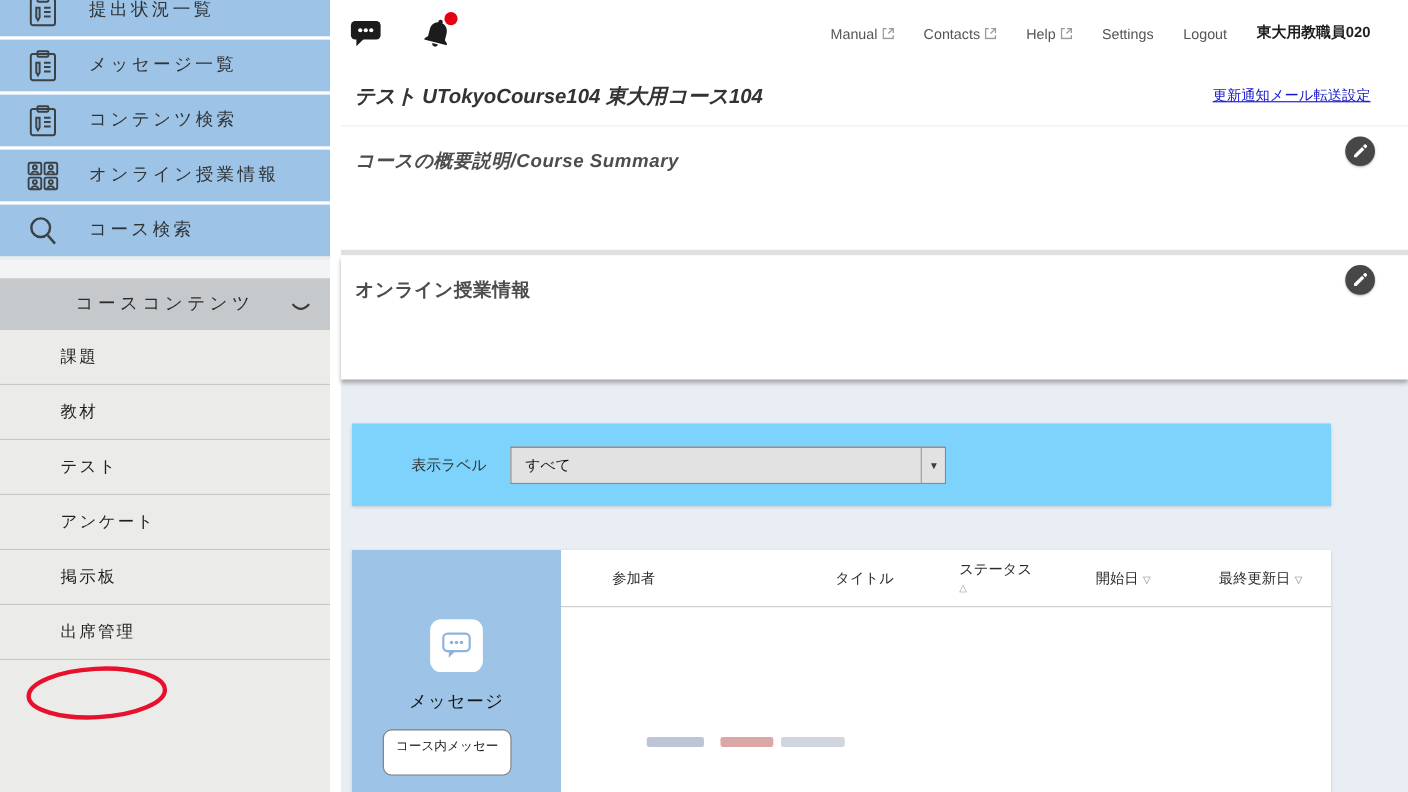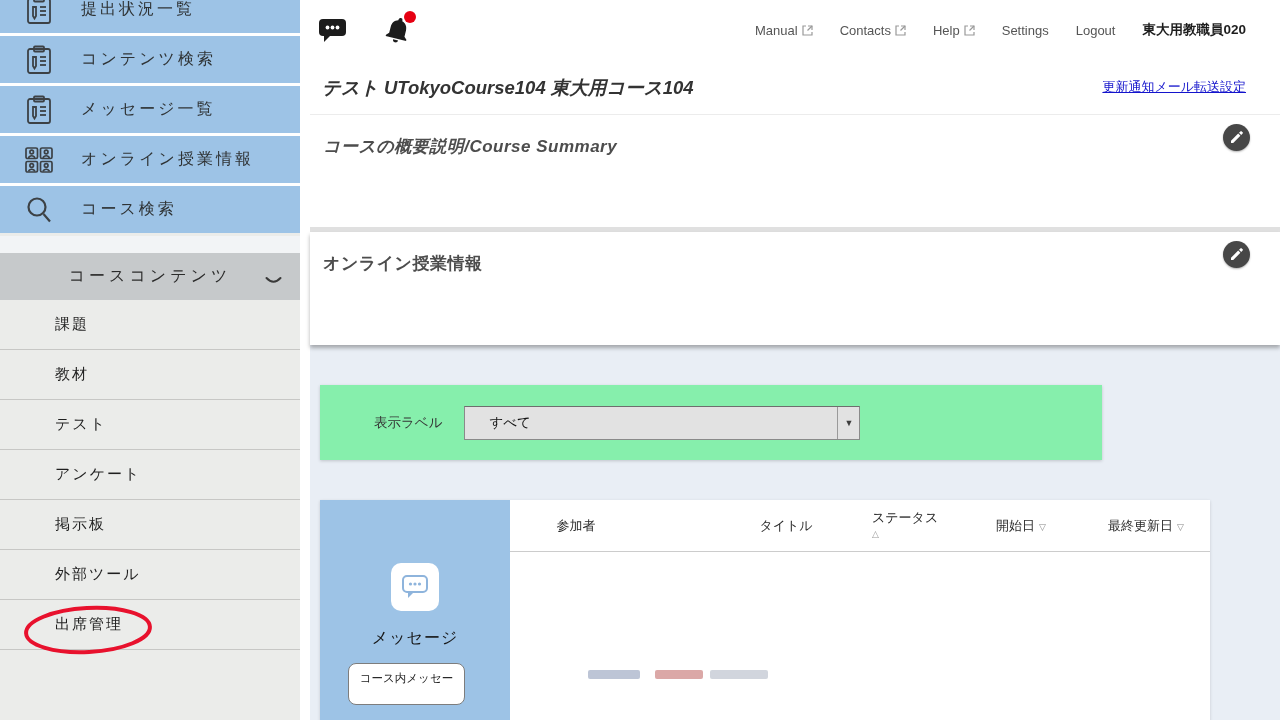--- a/index.html
+++ b/index.html
@@ -44,24 +44,24 @@
 
   .sect { background:#fff; position:relative; flex:none; }
   .sect .heading { position:absolute; left:13px; top:20px; font-size:17px; font-weight:bold; color:#4d4d4d; letter-spacing:.5px; }
   .sect-1 { height:112px;font-style:italic; }
   .sect-div { height:5px; background:#E0E0E0; flex:none; }
   .sect-2 { height:113px; box-shadow:0 3px 4px rgba(0,0,0,.3); }
   .edit-btn { position:absolute; right:30px; top:9px; width:27px; height:27px; border-radius:50%; background:#474747; display:flex; align-items:center; justify-content:center; cursor:pointer; box-shadow:0 1px 2px rgba(0,0,0,.3); }
 
   .content { flex:1; position:relative; }
 
-  .filter-card { position:absolute; left:10px; top:40px; width:782px; height:75px; background:#86efac; box-shadow:0 1px 3px rgba(0,0,0,.18); display:flex; align-items:center; }
+  .filter-card { position:absolute; left:10px; top:40px; width:890px; height:75px; background:#7dd3fc; box-shadow:0 1px 3px rgba(0,0,0,.18); display:flex; align-items:center; }
   .flabel { margin-left:54px; font-size:13.5px; color:#333; }
   .selectbox { margin-left:22px; width:396px; height:34px; background:#E2E2E2; border:1px solid #8a8a8a; border-top-color:#6e6e6e; position:relative; display:flex; align-items:center; cursor:pointer; }
-  .selectbox .val { padding-left:12px; font-size:13.5px; color:#111;margin-left:12px; }
+  .selectbox .val { padding-left:12px; font-size:13.5px; color:#111; }
   .selectbox .arrow { position:absolute; right:0; top:0; width:22px; height:100%; border-left:1px solid #9a9a9a; display:flex; align-items:center; justify-content:center; font-size:9px; color:#3d3d3d; }
 
   .table-card { position:absolute; left:10px; top:155px; width:890px; height:240px; background:#fff; display:flex; box-shadow:0 1px 3px rgba(0,0,0,.15); }
   .blue-panel { width:190px; flex:none; background:#9DC3E6; position:relative; cursor:pointer; }
   .tile { position:absolute; left:71px; top:63px; width:48px; height:48px; background:#fff; border-radius:10px; display:flex; align-items:center; justify-content:center; }
   .panel-title { position:absolute; top:128px; width:100%; text-align:center; font-size:16px; letter-spacing:1px; color:#161616; }
   .panel-btn { position:absolute; left:28px; top:163px; width:117px; height:42px; background:#fff; border:1px solid #7d7d7d; border-radius:8px; font-size:11.5px; color:#222; display:flex; justify-content:center; padding-top:7px; cursor:pointer; }
   .table-main { flex:1; position:relative; background:#fff; }
   .thead { height:52px; border-bottom:1px solid #ccc; position:relative; }
   .th { position:absolute; transform:translateX(-50%); font-size:13px; color:#2b2b2b; top:17px; white-space:nowrap; }
@@ -94,34 +94,34 @@
         <span class="icn">
           <svg width="30" height="30" viewBox="0 0 30 30" fill="none" stroke="#3c4145" stroke-width="1.8">
             <rect x="4" y="4" width="22" height="24" rx="2"></rect>
               <rect x="10" y="1.5" width="10" height="5" rx="1"></rect>
             <path d="M9 12v9l1.5 2.5L12 21v-9z"></path>
               <line x1="16" y1="12" x2="22" y2="12"></line>
               <line x1="16" y1="16" x2="22" y2="16"></line>
               <line x1="16" y1="20" x2="22" y2="20"></line>
           </svg>
           </span>
-        <span class="lbl">コンテンツ検索</span>
+        <span class="lbl">メッセージ一覧</span>
       </div>
       <div class="blue-item">
         <span class="icn">
           <svg width="30" height="30" viewBox="0 0 30 30" fill="none" stroke="#3c4145" stroke-width="1.8">
             <rect x="4" y="4" width="22" height="24" rx="2"></rect>
               <rect x="10" y="1.5" width="10" height="5" rx="1"></rect>
             <path d="M9 12v9l1.5 2.5L12 21v-9z"></path>
               <line x1="16" y1="12" x2="22" y2="12"></line>
               <line x1="16" y1="16" x2="22" y2="16"></line>
               <line x1="16" y1="20" x2="22" y2="20"></line>
           </svg>
           </span>
-        <span class="lbl">メッセージ一覧</span>
+        <span class="lbl">コンテンツ検索</span>
       </div>
       <div class="blue-item">
         <span class="icn">
           <svg width="30" height="28" viewBox="0 0 30 28" fill="none" stroke="#3c4145" stroke-width="1.7">
             <rect x="2" y="2" width="11.5" height="10.5" rx="1.5"></rect>
               <rect x="16.5" y="2" width="11.5" height="10.5" rx="1.5"></rect>
             <rect x="2" y="15.5" width="11.5" height="10.5" rx="1.5"></rect>
               <rect x="16.5" y="15.5" width="11.5" height="10.5" rx="1.5"></rect>
             <circle cx="7.7" cy="6" r="1.8"></circle>
               <path d="M4.5 12a3.4 3.4 0 0 1 6.4 0"></path>
@@ -165,23 +165,20 @@
           <span>教材</span>
         </li>
       <li>
           <span>テスト</span>
         </li>
       <li>
           <span>アンケート</span>
         </li>
       <li>
           <span>掲示板</span>
-        </li>
-      <li>
-          <span>外部ツール</span>
         </li>
       <li>
           <span>出席管理</span>
         </li>
     </ul>
 
     <svg class="annotation" viewBox="0 0 132 52">
       <ellipse cx="66" cy="26" rx="62" ry="22" fill="none" stroke="#E8112D" stroke-width="4" transform="rotate(-3 66 26)"></ellipse>
     </svg>
   </aside>

